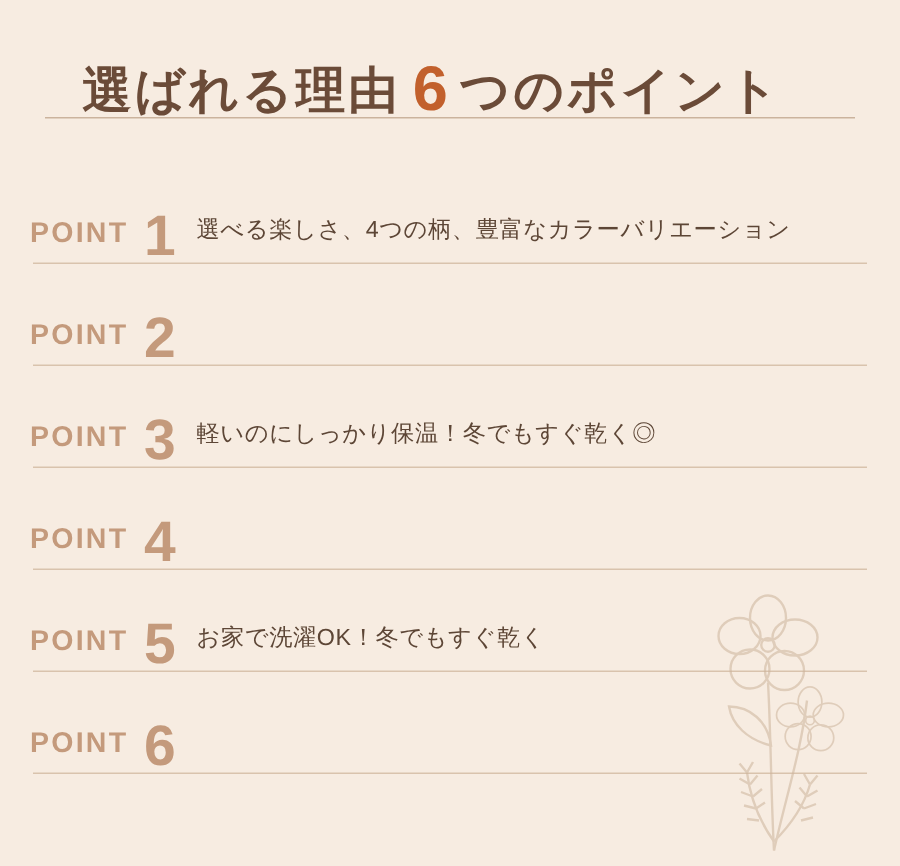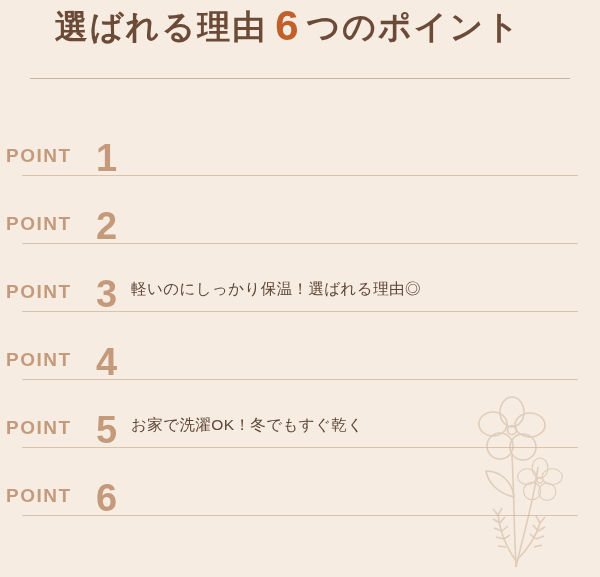--- a/index.html
+++ b/index.html
@@ -18,21 +18,21 @@
     position: relative;
     width: 600px;
     height: 577px;
     box-sizing: border-box;
   }
 
   
   .heading {
     position: absolute;
     left: 0;
-    top: 2px;
+    top: 35px;
     width: 576px;
     text-align: center;
     white-space: nowrap;
   }
   .heading-line {
     display: inline-block;
     font-size: 33px;
     font-weight: bold;
     color: #6b4b38;
     letter-spacing: 2px;
@@ -69,21 +69,21 @@
   .row-rule {
     position: absolute;
     left: 22px;
     right: 22px;
     bottom: 0;
     height: 1px;
     background: #d9c3ad;
   }
   .point-label {
     position: absolute;
-    left: 6px;
+    left: 20px;
     bottom: 9px;
     color: #c49a7c;
     font-size: 19px;
     font-weight: bold;
     letter-spacing: 1.5px;
   }
   .point-num {
     position: absolute;
     left: 96px;
     bottom: -1px;
@@ -120,33 +120,34 @@
   <div class="heading">
     <span class="heading-line">選ばれる理由</span><span class="heading-num">6</span><span class="heading-line">つのポイント</span>
   </div>
   <div class="heading-rule"></div>
 
   <div class="rows">
 
     <div class="row">
       <span class="point-label">POINT</span>
       <span class="point-num">1</span>
+      <span class="point-text">選べる楽しさ、4つの柄、豊富なカラーバリエーション</span>
       <div class="row-rule"></div>
     </div>
 
     <div class="row">
       <span class="point-label">POINT</span>
       <span class="point-num">2</span>
       <div class="row-rule"></div>
     </div>
 
     <div class="row">
       <span class="point-label">POINT</span>
       <span class="point-num">3</span>
-      <span class="point-text">軽いのにしっかり保温！選ばれる理由◎</span>
+      <span class="point-text">軽いのにしっかり保温！冬でもすぐ乾く◎</span>
       <div class="row-rule"></div>
     </div>
 
     <div class="row">
       <span class="point-label">POINT</span>
       <span class="point-num">4</span>
       <div class="row-rule"></div>
     </div>
 
     <div class="row">

